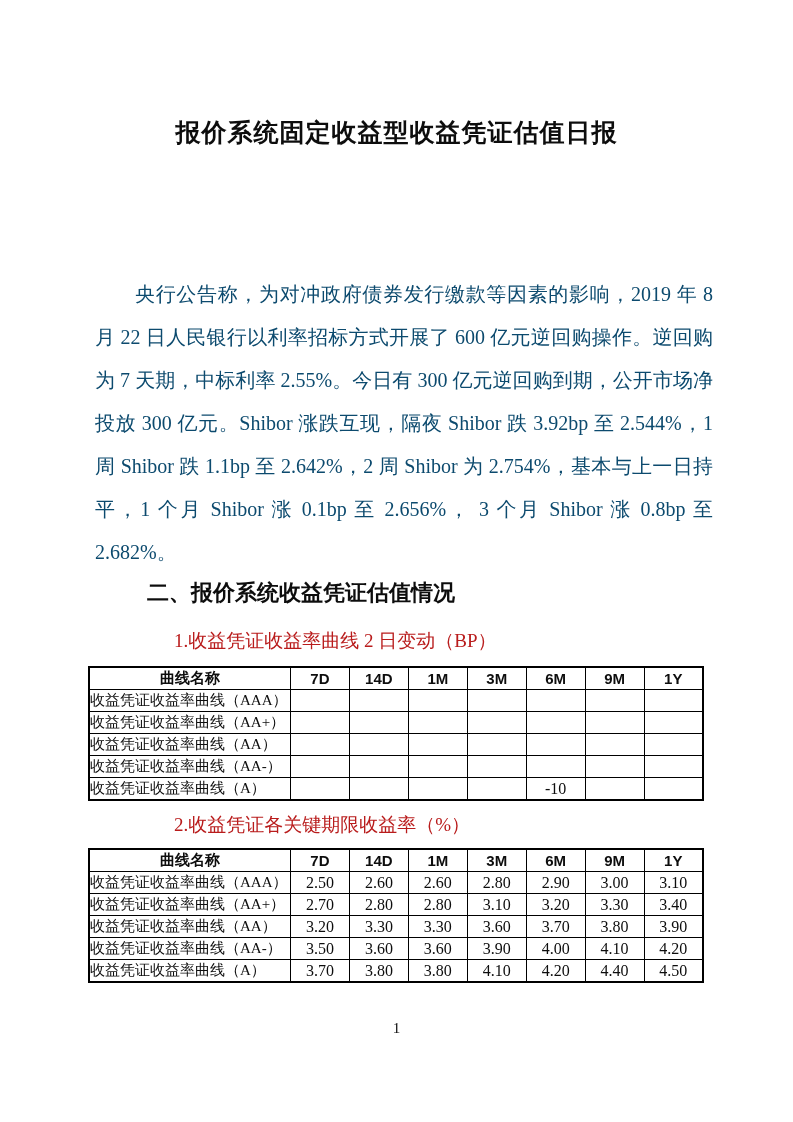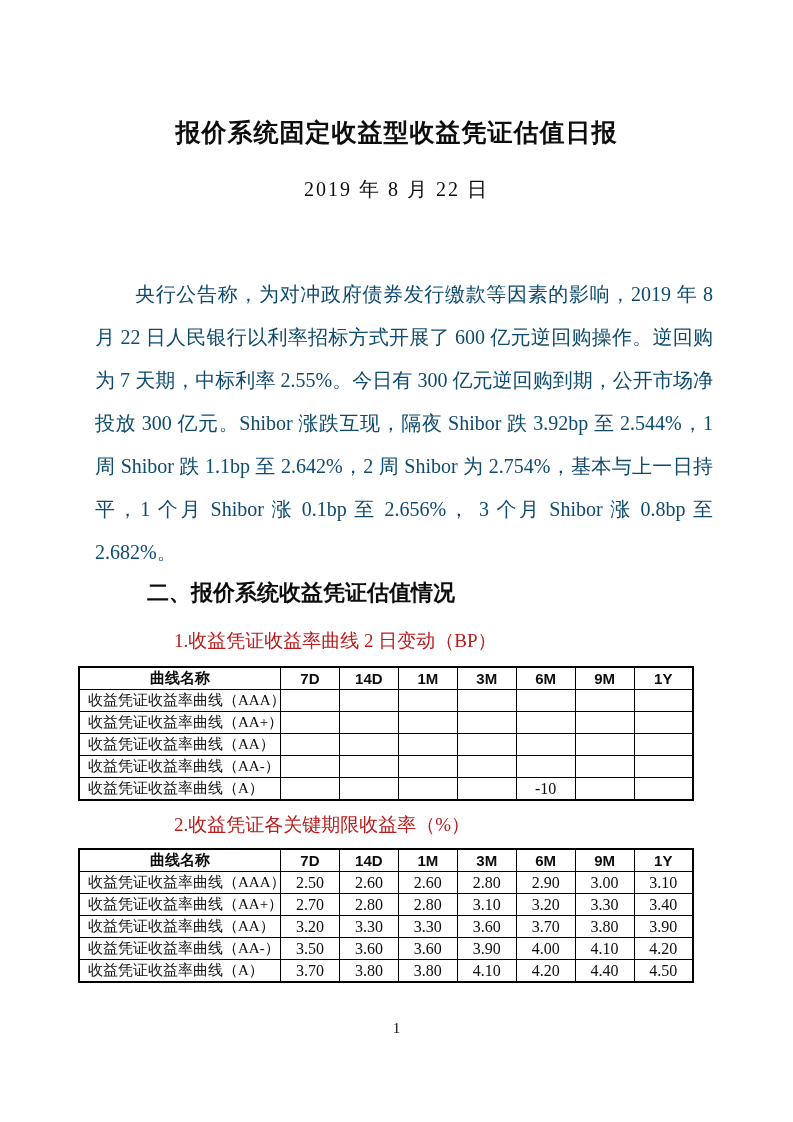--- a/index.html
+++ b/index.html
@@ -68,21 +68,21 @@
     left: 174px;
     font-family: "Liberation Serif", serif;
     font-weight: normal;
     font-size: 19px;
     color: #b91c1c;
   }
   .cap1 { top: 628px; }
   .cap2 { top: 812px; }
   table.val-table {
     position: absolute;
-    left: 78px;
+    left: 88px;
     width: 616px;
     border-collapse: collapse;
     table-layout: fixed;
     border: 2px solid #000000;
     font-size: 15px;
     color: #0d0d0d;
   }
   .tbl1 { top: 666px; }
   .tbl2 { top: 848px; }
   table.val-table th,
@@ -98,21 +98,21 @@
     font-family: "Liberation Sans", sans-serif;
     font-weight: bold;
     font-size: 15px;
   }
   table.val-table th:first-child,
   table.val-table td:first-child {
     width: 196px;
   }
   table.val-table td:first-child {
     text-align: left;
-    padding-left: 8px;
+    padding-left: 0;
     font-family: "Liberation Serif", serif;
     font-size: 15px;
   }
   table.val-table td {
     font-family: "Liberation Serif", serif;
     font-size: 16px;
   }
   .page-number {
     position: absolute;
     top: 1020px;
@@ -124,21 +124,20 @@
     color: #0d0d0d;
   }
 </style>
 </head>
 <body>
 
 <div class="page">
 
   <div class="doc-title">报价系统固定收益型收益凭证估值日报</div>
 
-  <div class="doc-date">2019 年 8 月 22 日</div>
 
 
   <p class="market-para">央行公告称，为对冲政府债券发行缴款等因素的影响，2019 年 8 月 22 日人民银行以利率招标方式开展了 600 亿元逆回购操作。逆回购为 7 天期，中标利率 2.55%。今日有 300 亿元逆回购到期，公开市场净投放 300 亿元。Shibor 涨跌互现，隔夜 Shibor 跌 3.92bp 至 2.544%，1 周 Shibor 跌 1.1bp 至 2.642%，2 周 Shibor 为 2.754%，基本与上一日持平，1 个月 Shibor 涨 0.1bp 至 2.656%， 3 个月 Shibor 涨 0.8bp 至 2.682%。</p>
 
   <div class="sec-heading sec2-heading">二、报价系统收益凭证估值情况</div>
 
   <div class="table-caption cap1">1.收益凭证收益率曲线 2 日变动（BP）</div>
 
   <table class="val-table tbl1">
       <thead>

